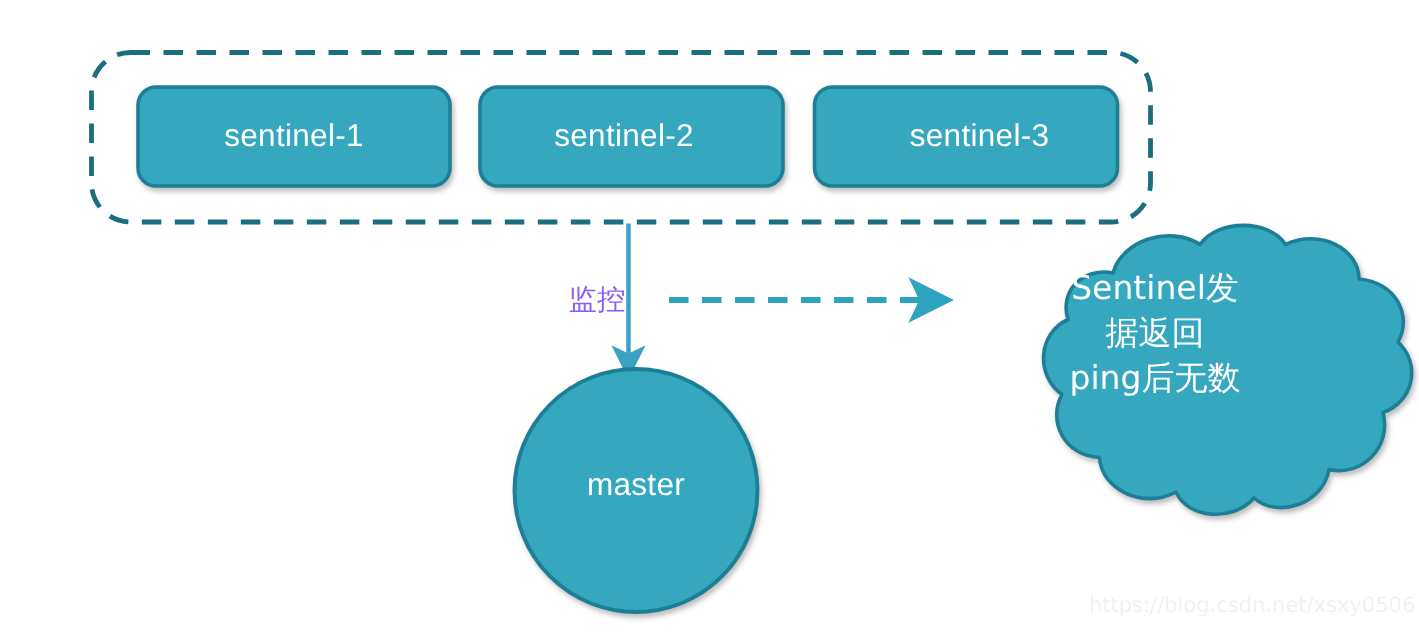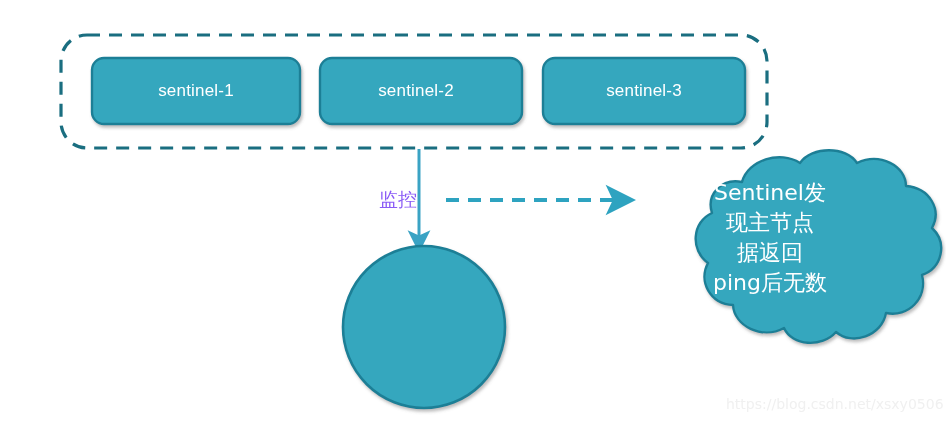--- a/index.html
+++ b/index.html
@@ -21,41 +21,41 @@
     position: absolute;
     left: 0;
     top: 0;
     width: 946px;
     height: 421px;
   }
   
   .node-label {
     position: absolute;
     color: #ffffff;
-    font-size: 17px;
+    font-size: 21px;
     font-weight: 400;
     letter-spacing: 0.2px;
     white-space: nowrap;
     text-align: center;
     pointer-events: none;
   }
   .sentinel-box-label {
     width: 100%;
     top: 50%;
     left: 0;
     transform: translateY(-50%);
   }
   .sentinel-box {
     position: absolute;
     top: 58px;
     height: 66px;
   }
   #sentinel-box-1 { left: 92px;  width: 208px; }
   #sentinel-box-2 { left: 320px; width: 192px; }
-  #sentinel-box-3 { left: 543px; width: 202px; }
+  #sentinel-box-3 { left: 543px; width: 202px; padding-left: 18px; }
 
   #master-label {
     left: 343px;
     top: 312px;
     width: 162px;
     font-size: 21px;
   }
   #edge-label-monitor {
     position: absolute;
     left: 366px;
@@ -148,25 +148,25 @@
   </div>
 
   <div class="sentinel-box" id="sentinel-box-2">
     <div class="node-label sentinel-box-label">sentinel-2</div>
   </div>
 
   <div class="sentinel-box" id="sentinel-box-3">
     <div class="node-label sentinel-box-label">sentinel-3</div>
   </div>
 
+  <div class="node-label" id="master-label">master</div>
 
   <div id="edge-label-monitor">监控</div>
 
   <div id="cloud-text">
     <div>Sentinel发</div>
-    <div>现主节点</div>
     <div>据返回</div>
     <div>ping后无数</div>
   </div>
 
   <div id="watermark">https://blog.csdn.net/xsxy0506</div>
 
 </div>
 
 </body></html>

